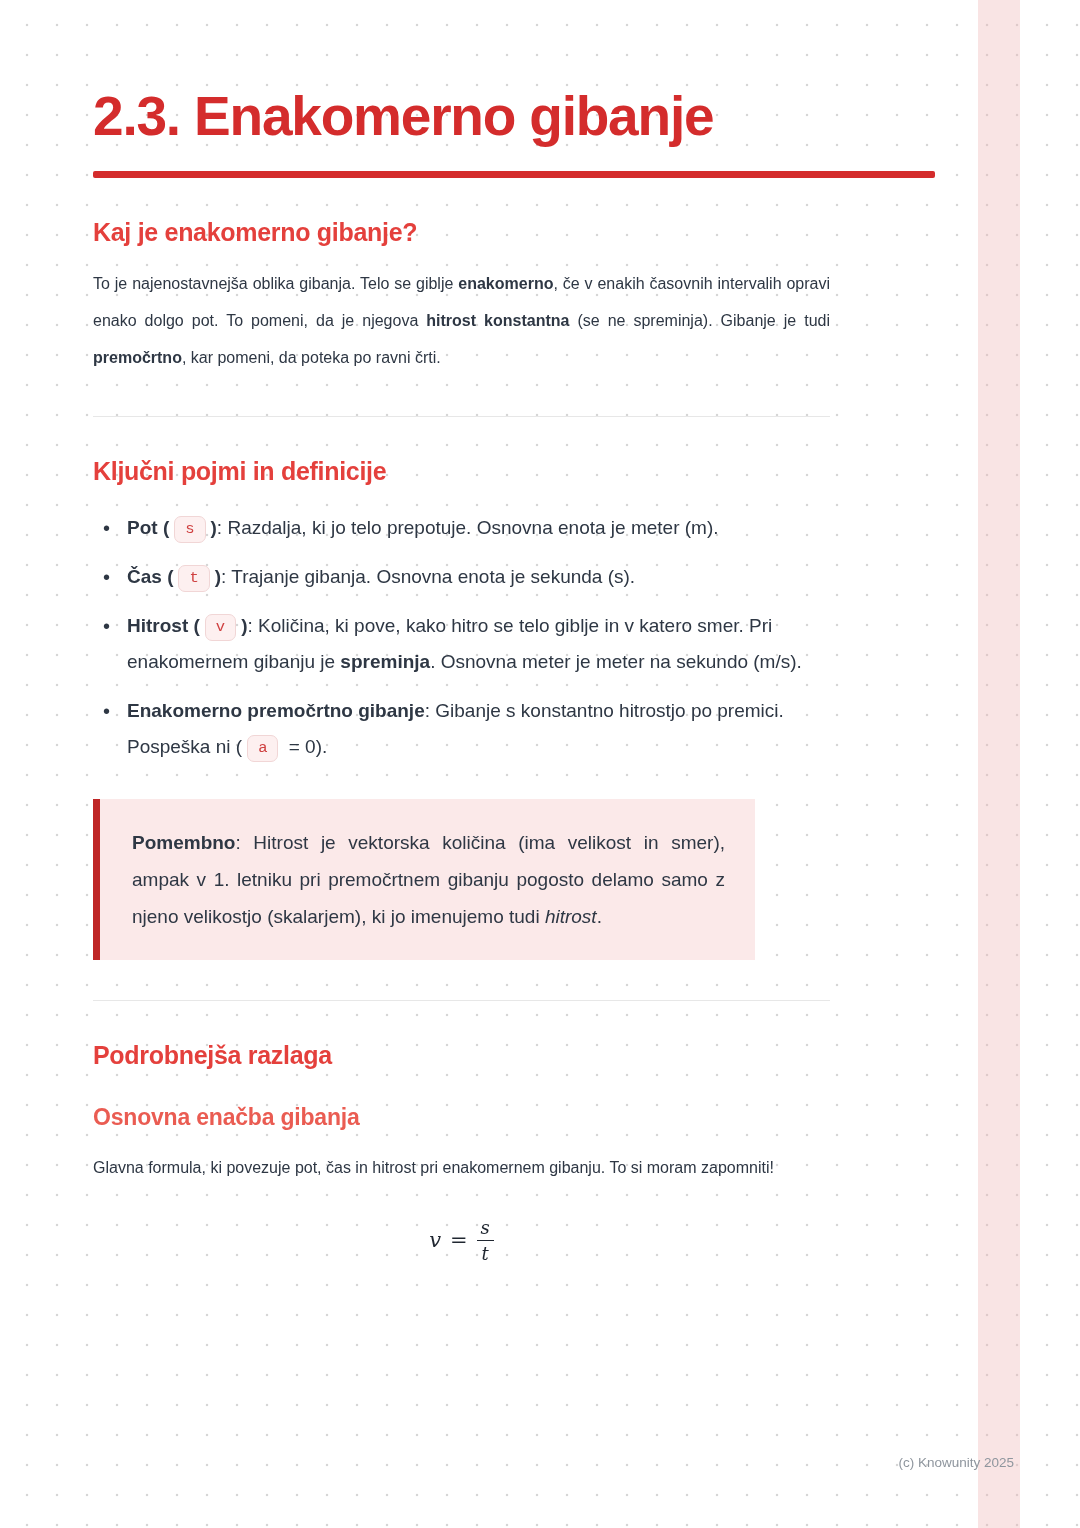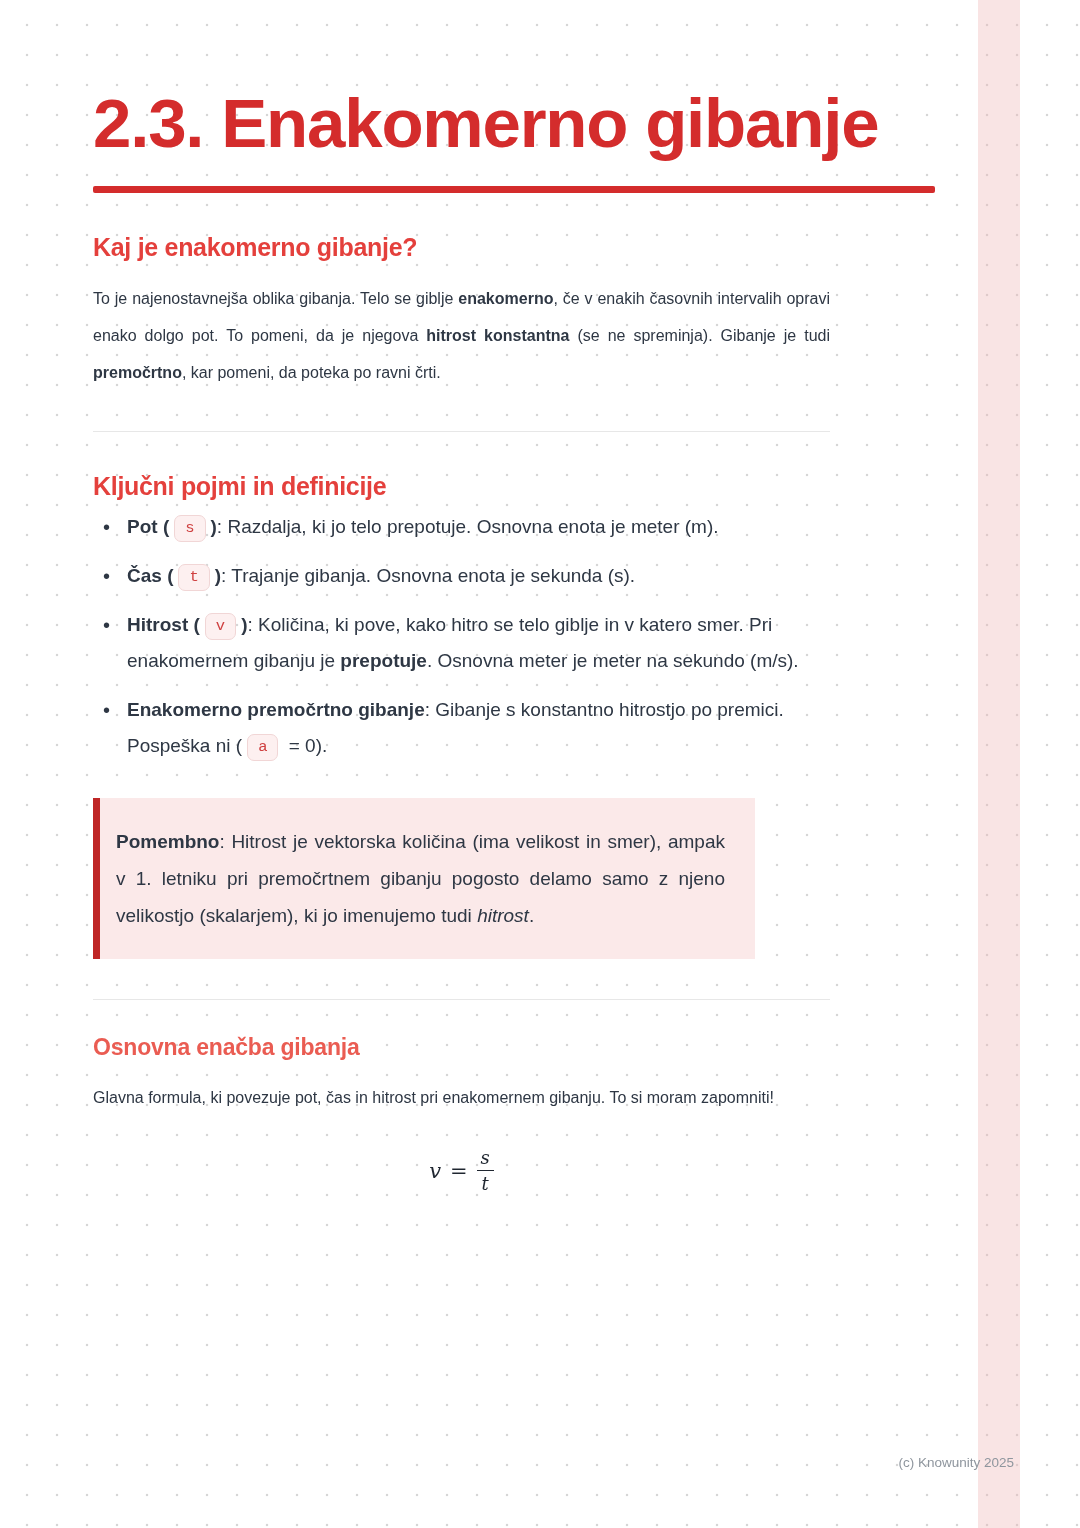--- a/index.html
+++ b/index.html
@@ -29,21 +29,21 @@
   }
 
   .content {
     position: relative;
     z-index: 1;
     padding: 86px 0 0 93px;
     width: 935px;
   }
 
   .page-title {
-    font-size: 69px;
+    font-size: 55px;
     font-weight: 800;
     letter-spacing: -1.2px;
     color: #d42c2c;
     line-height: 1.1;
   }
 
   .title-rule {
     width: 842px;
     height: 7px;
     background: #d42c2c;
@@ -82,21 +82,21 @@
 
   .divider {
     width: 737px;
     border-top: 1px solid #e7e7e7;
     margin-top: 40px;
   }
 
   ul.term-list {
     list-style: none;
     width: 737px;
-    margin-top: 8px;
+    margin-top: 24px;
   }
   ul.term-list li {
     position: relative;
     padding-left: 34px;
     font-size: 19px;
     line-height: 36px;
     color: #2e3744;
     margin-bottom: 13px;
   }
   ul.term-list li::before {
@@ -123,21 +123,21 @@
     padding: 1px 10px;
     margin: 0 5px;
     vertical-align: 1px;
   }
 
   .callout {
     width: 662px;
     margin-top: 34px;
     background: #fbe9e9;
     border-left: 7px solid #bf2626;
-    padding: 25px 30px 25px 16px;
+    padding: 25px 30px 25px 32px;
     font-size: 19px;
     line-height: 37px;
     color: #2e3744;
     text-align: justify;
   }
 
   .formula-wrap {
     width: 737px;
     margin-top: 30px;
     text-align: center;
@@ -187,28 +187,29 @@
 
     <h2 class="section-heading">Kaj je enakomerno gibanje?</h2>
     <p class="body-text"><span>To je najenostavnejša oblika gibanja. Telo se giblje </span><span class="b">enakomerno</span><span>, če v enakih časovnih intervalih opravi enako dolgo pot. To pomeni, da je njegova </span><span class="b">hitrost konstantna</span><span> (se ne spreminja). Gibanje je tudi </span><span class="b">premočrtno</span><span>, kar pomeni, da poteka po ravni črti.</span></p>
 
     <div class="divider"></div>
 
     <h2 class="section-heading">Ključni pojmi in definicije</h2>
     <ul class="term-list">
       <li><span class="b">Pot (</span><span class="chip">s</span><span class="b">)</span><span>: Razdalja, ki jo telo prepotuje. Osnovna enota je meter (m).</span></li>
       <li><span class="b">Čas (</span><span class="chip">t</span><span class="b">)</span><span>: Trajanje gibanja. Osnovna enota je sekunda (s).</span></li>
-      <li><span class="b">Hitrost (</span><span class="chip">v</span><span class="b">)</span><span>: Količina, ki pove, kako hitro se telo giblje in v katero smer. Pri enakomernem gibanju je </span><span class="b">prepotuje</span><span>. Osnovna meter je meter na sekundo (m/s).</span></li>
+      <li><span class="b">Hitrost (</span><span class="chip">v</span><span class="b">)</span><span>: Količina, ki pove, kako hitro se telo giblje in v katero smer. Pri enakomernem gibanju je </span><span class="b">spreminja</span><span>. Osnovna meter je meter na sekundo (m/s).</span></li>
       <li><span class="b">Enakomerno premočrtno gibanje</span><span>: Gibanje s konstantno hitrostjo po premici. Pospeška ni (</span><span class="chip">a</span><span> = 0).</span></li>
     </ul>
 
     <div class="callout"><span class="b">Pomembno</span><span>: Hitrost je vektorska količina (ima velikost in smer), ampak v 1. letniku pri premočrtnem gibanju pogosto delamo samo z njeno velikostjo (skalarjem), ki jo imenujemo tudi </span><span class="i">hitrost</span><span>.</span></div>
 
     <div class="divider"></div>
 
+    <h2 class="section-heading">Podrobnejša razlaga</h2>
     <h3 class="sub-heading">Osnovna enačba gibanja</h3>
     <p class="body-text"><span>Glavna formula, ki povezuje pot, čas in hitrost pri enakomernem gibanju. To si moram zapomniti!</span></p>
 
     <div class="formula-wrap">
       <span class="formula">
         <span>v</span>
         <span>=</span>
         <span class="frac">
           <span class="num">s</span>
           <span class="den">t</span>

